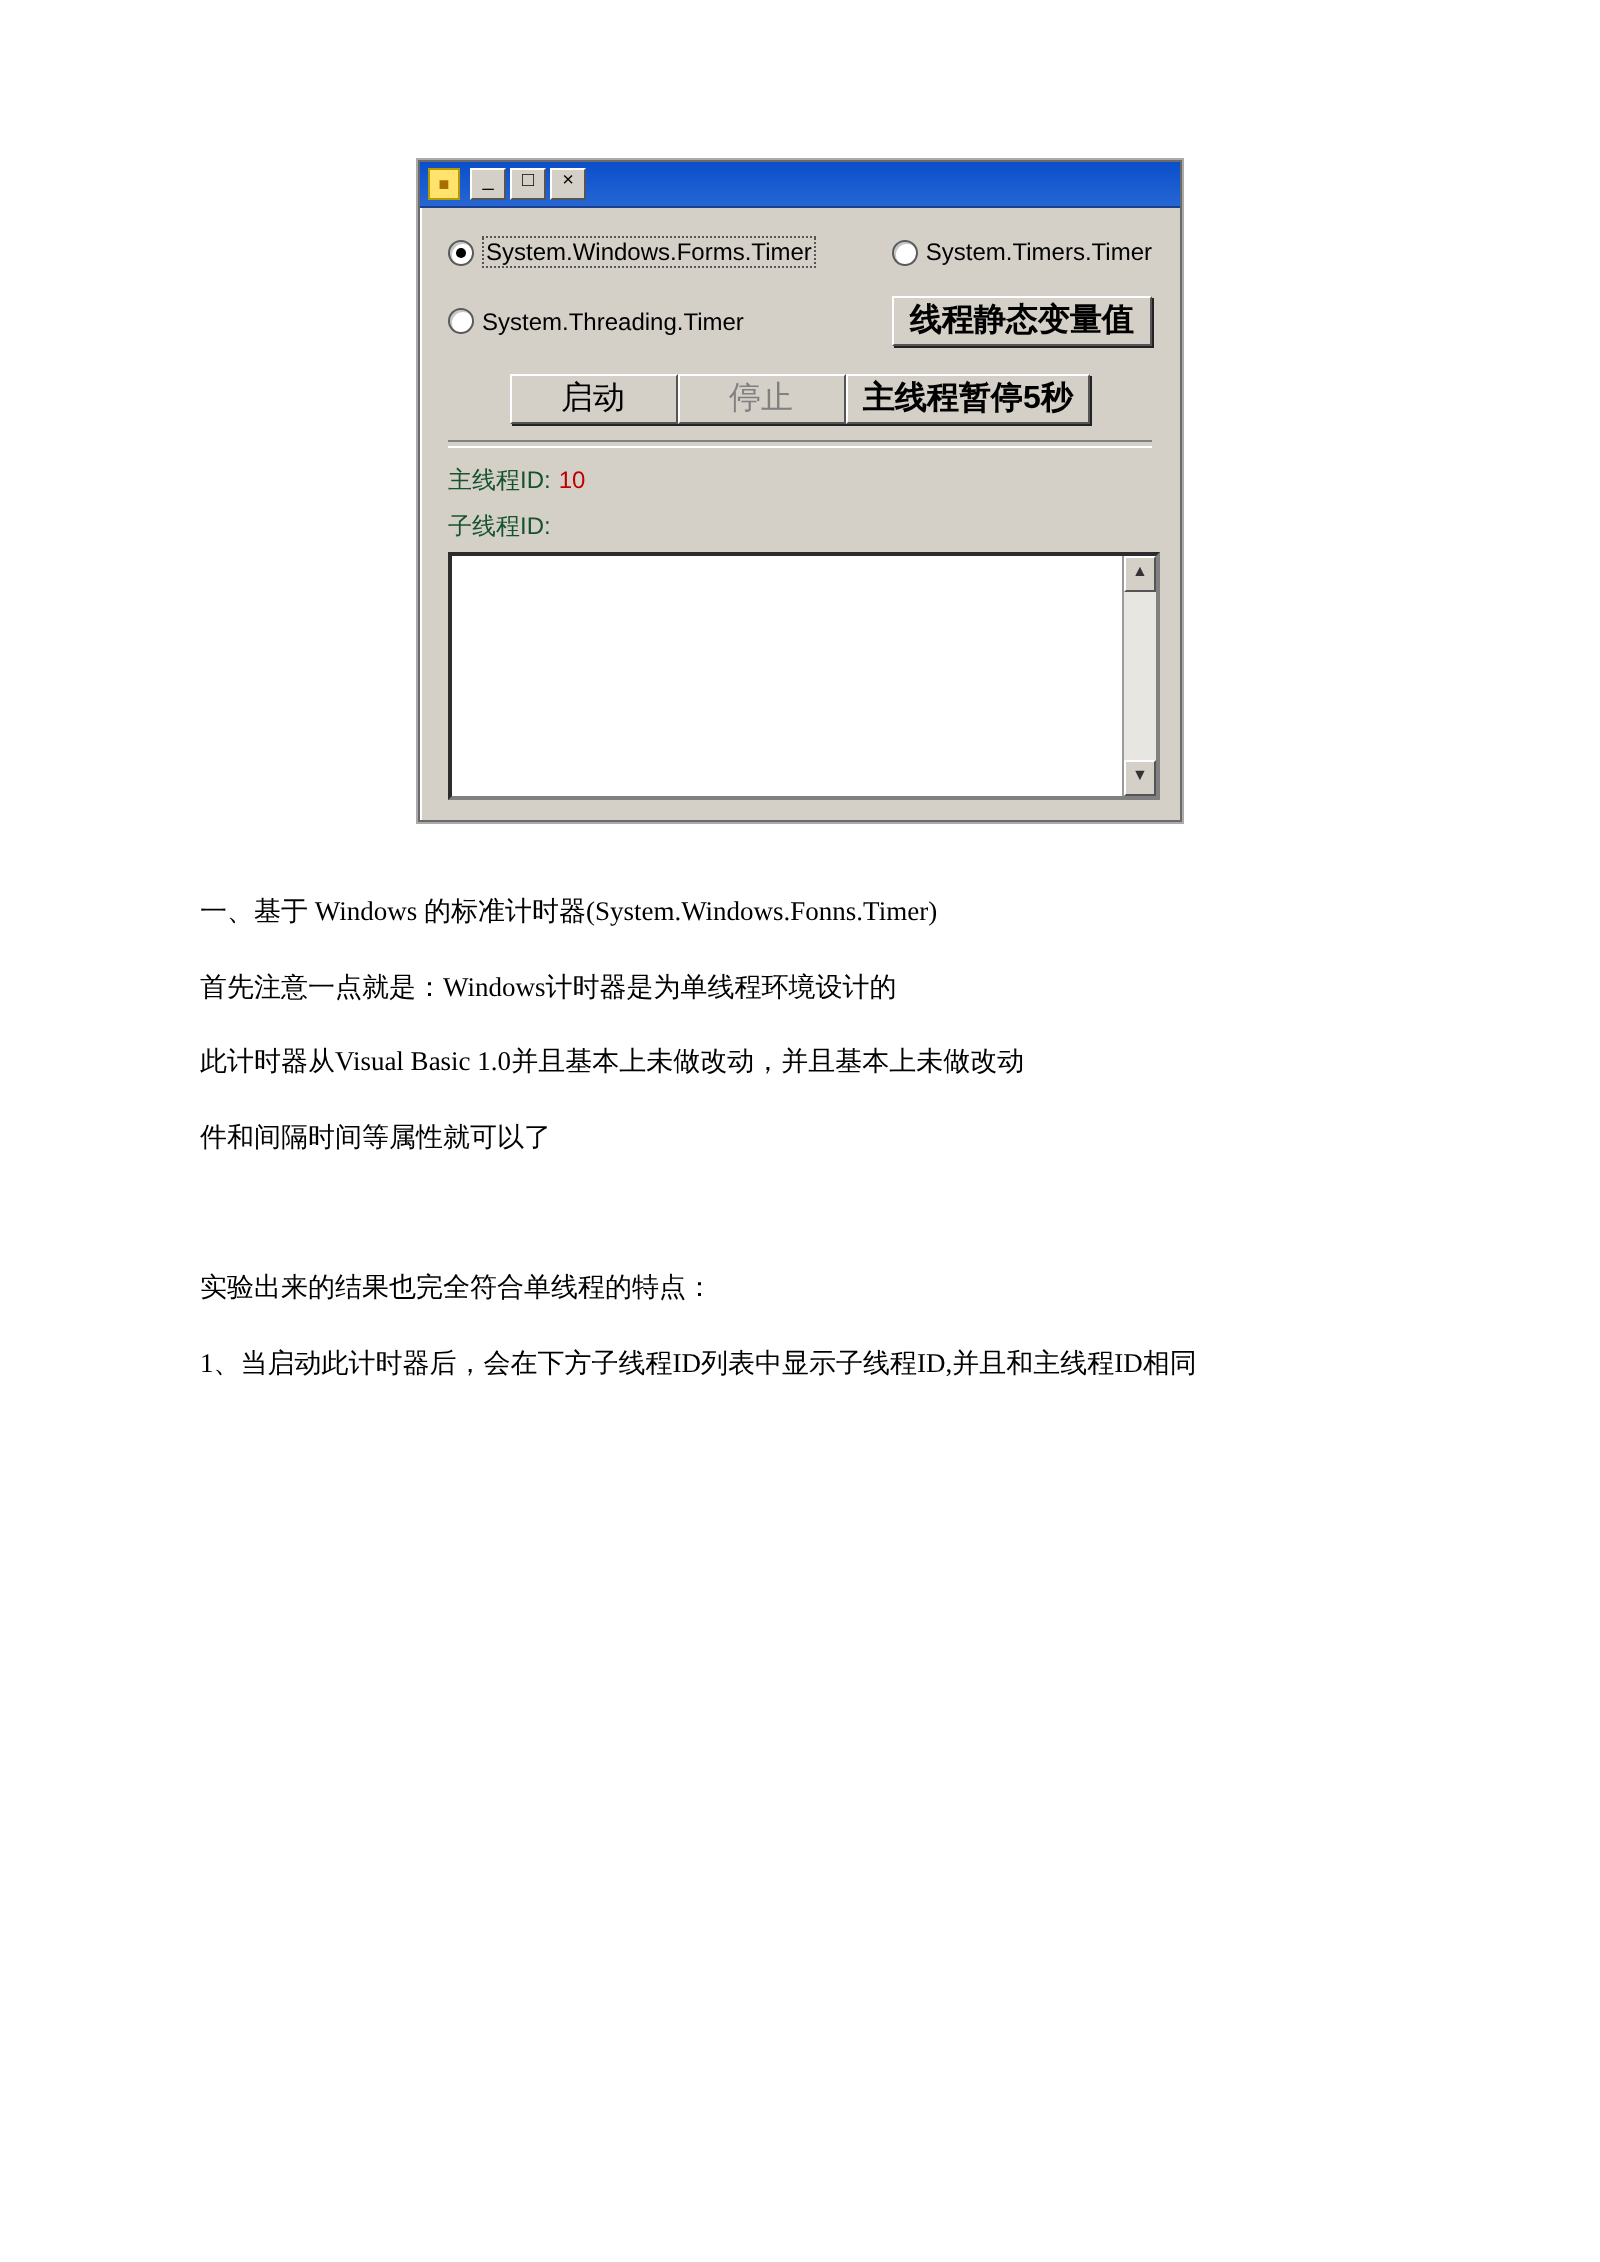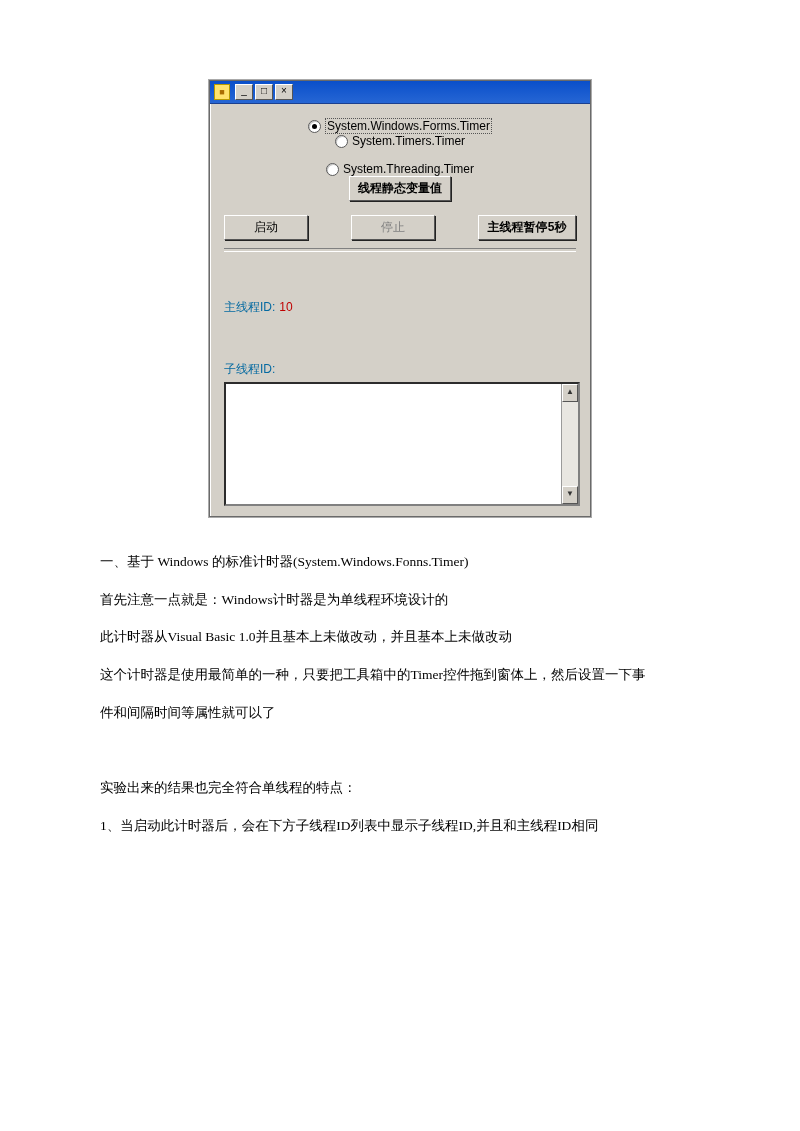--- a/index.html
+++ b/index.html
@@ -54,21 +54,21 @@
       font-size:10px; line-height:12px;
       text-align:center;
       color:#000;
       cursor:pointer;
     }
 
     .window-body {
       padding: 14px 14px 10px 14px;
     }
     .row { margin-bottom: 14px; }
-    .row-flex { display:flex; justify-content:space-between; align-items:center;flex-direction:column; }
+    .row-flex { display:flex; justify-content:space-between; align-items:center; }
     .radio {
       display:inline-flex; align-items:center;
       gap:4px;
       font-size:12px;
       color:#000;
     }
     .radio .dot {
       width:11px; height:11px; border-radius:50%;
       background:#fff;
       border:1px solid #5a5a5a;
@@ -82,38 +82,38 @@
     }
     .radio .label { font-family:Tahoma,Verdana,sans-serif; letter-spacing:0; }
     .radio .label.dotted { border:1px dotted #555; padding:0 1px; }
 
     .btn {
       min-width:80px; height:23px;
       background:#d4d0c8;
       border:1px solid #fff;
       border-right:1px solid #555; border-bottom:1px solid #555;
       box-shadow: 1px 1px 0 #222;
-      font-size:12px; font-family:Liberation Mono, monospace;
+      font-size:16px; font-family:Liberation Sans, sans-serif;
       display:inline-flex; align-items:center; justify-content:center;
       padding:0 8px;
       cursor:pointer;
     }
     .btn.bold { font-weight:bold; }
     .btn.disabled { color:#808080; cursor:default; }
 
-    .btn-row { display:flex; justify-content:space-between; margin-top:4px; }
+    .btn-row { display:flex; justify-content:center; margin-top:4px; }
 
     .divider { height:2px; margin:8px 0;
       border-top:1px solid #808080; border-bottom:1px solid #fff;
     }
 
     .infoline {
       font-size:12px; display:flex; gap:4px; align-items:baseline;
     }
-    .infoline .label { color:#0369a1;margin-top:39px; }
+    .infoline .label { color:#14532d; }
     .infoline .value-red { color:#c00000; }
 
     .listbox {
       width:100%; height:120px;
       background:#fff;
       border:2px inset #808080;
       margin-top:4px;
       position:relative;
     }
     .listbox .scrollbar {
@@ -195,23 +195,20 @@
     <p>
       <span>一、基于 </span><span class="b">Windows</span><span> 的标准计时器</span><span class="b">(System.Windows.Fonns.Timer)</span>
     </p>
     <p>
       <span>首先注意一点就是：</span><span class="b">Windows</span><span>计时器是为单线程环境设计的</span>
     </p>
     <p>
       <span>此计时器从</span><span class="b">Visual Basic 1.0</span><span>并且基本上未做改动，并且基本上未做改动</span>
     </p>
     <p>
-      <span>这个计时器是使用最简单的一种，只要把工具箱中的</span><span class="b">Timer</span><span>控件拖到窗体上，然后设置一下事</span>
-    </p>
-    <p>
       <span>件和间隔时间等属性就可以了</span>
     </p>
     <p>&nbsp;</p>
     <p>
       <span>实验出来的结果也完全符合单线程的特点：</span>
     </p>
     <p>
       <span class="b">1</span><span>、当启动此计时器后，会在下方子线程</span><span class="b">ID</span><span>列表中显示子线程</span><span class="b">ID,</span><span>并且和主线程</span><span class="b">ID</span><span>相同</span>
     </p>
   </div>

